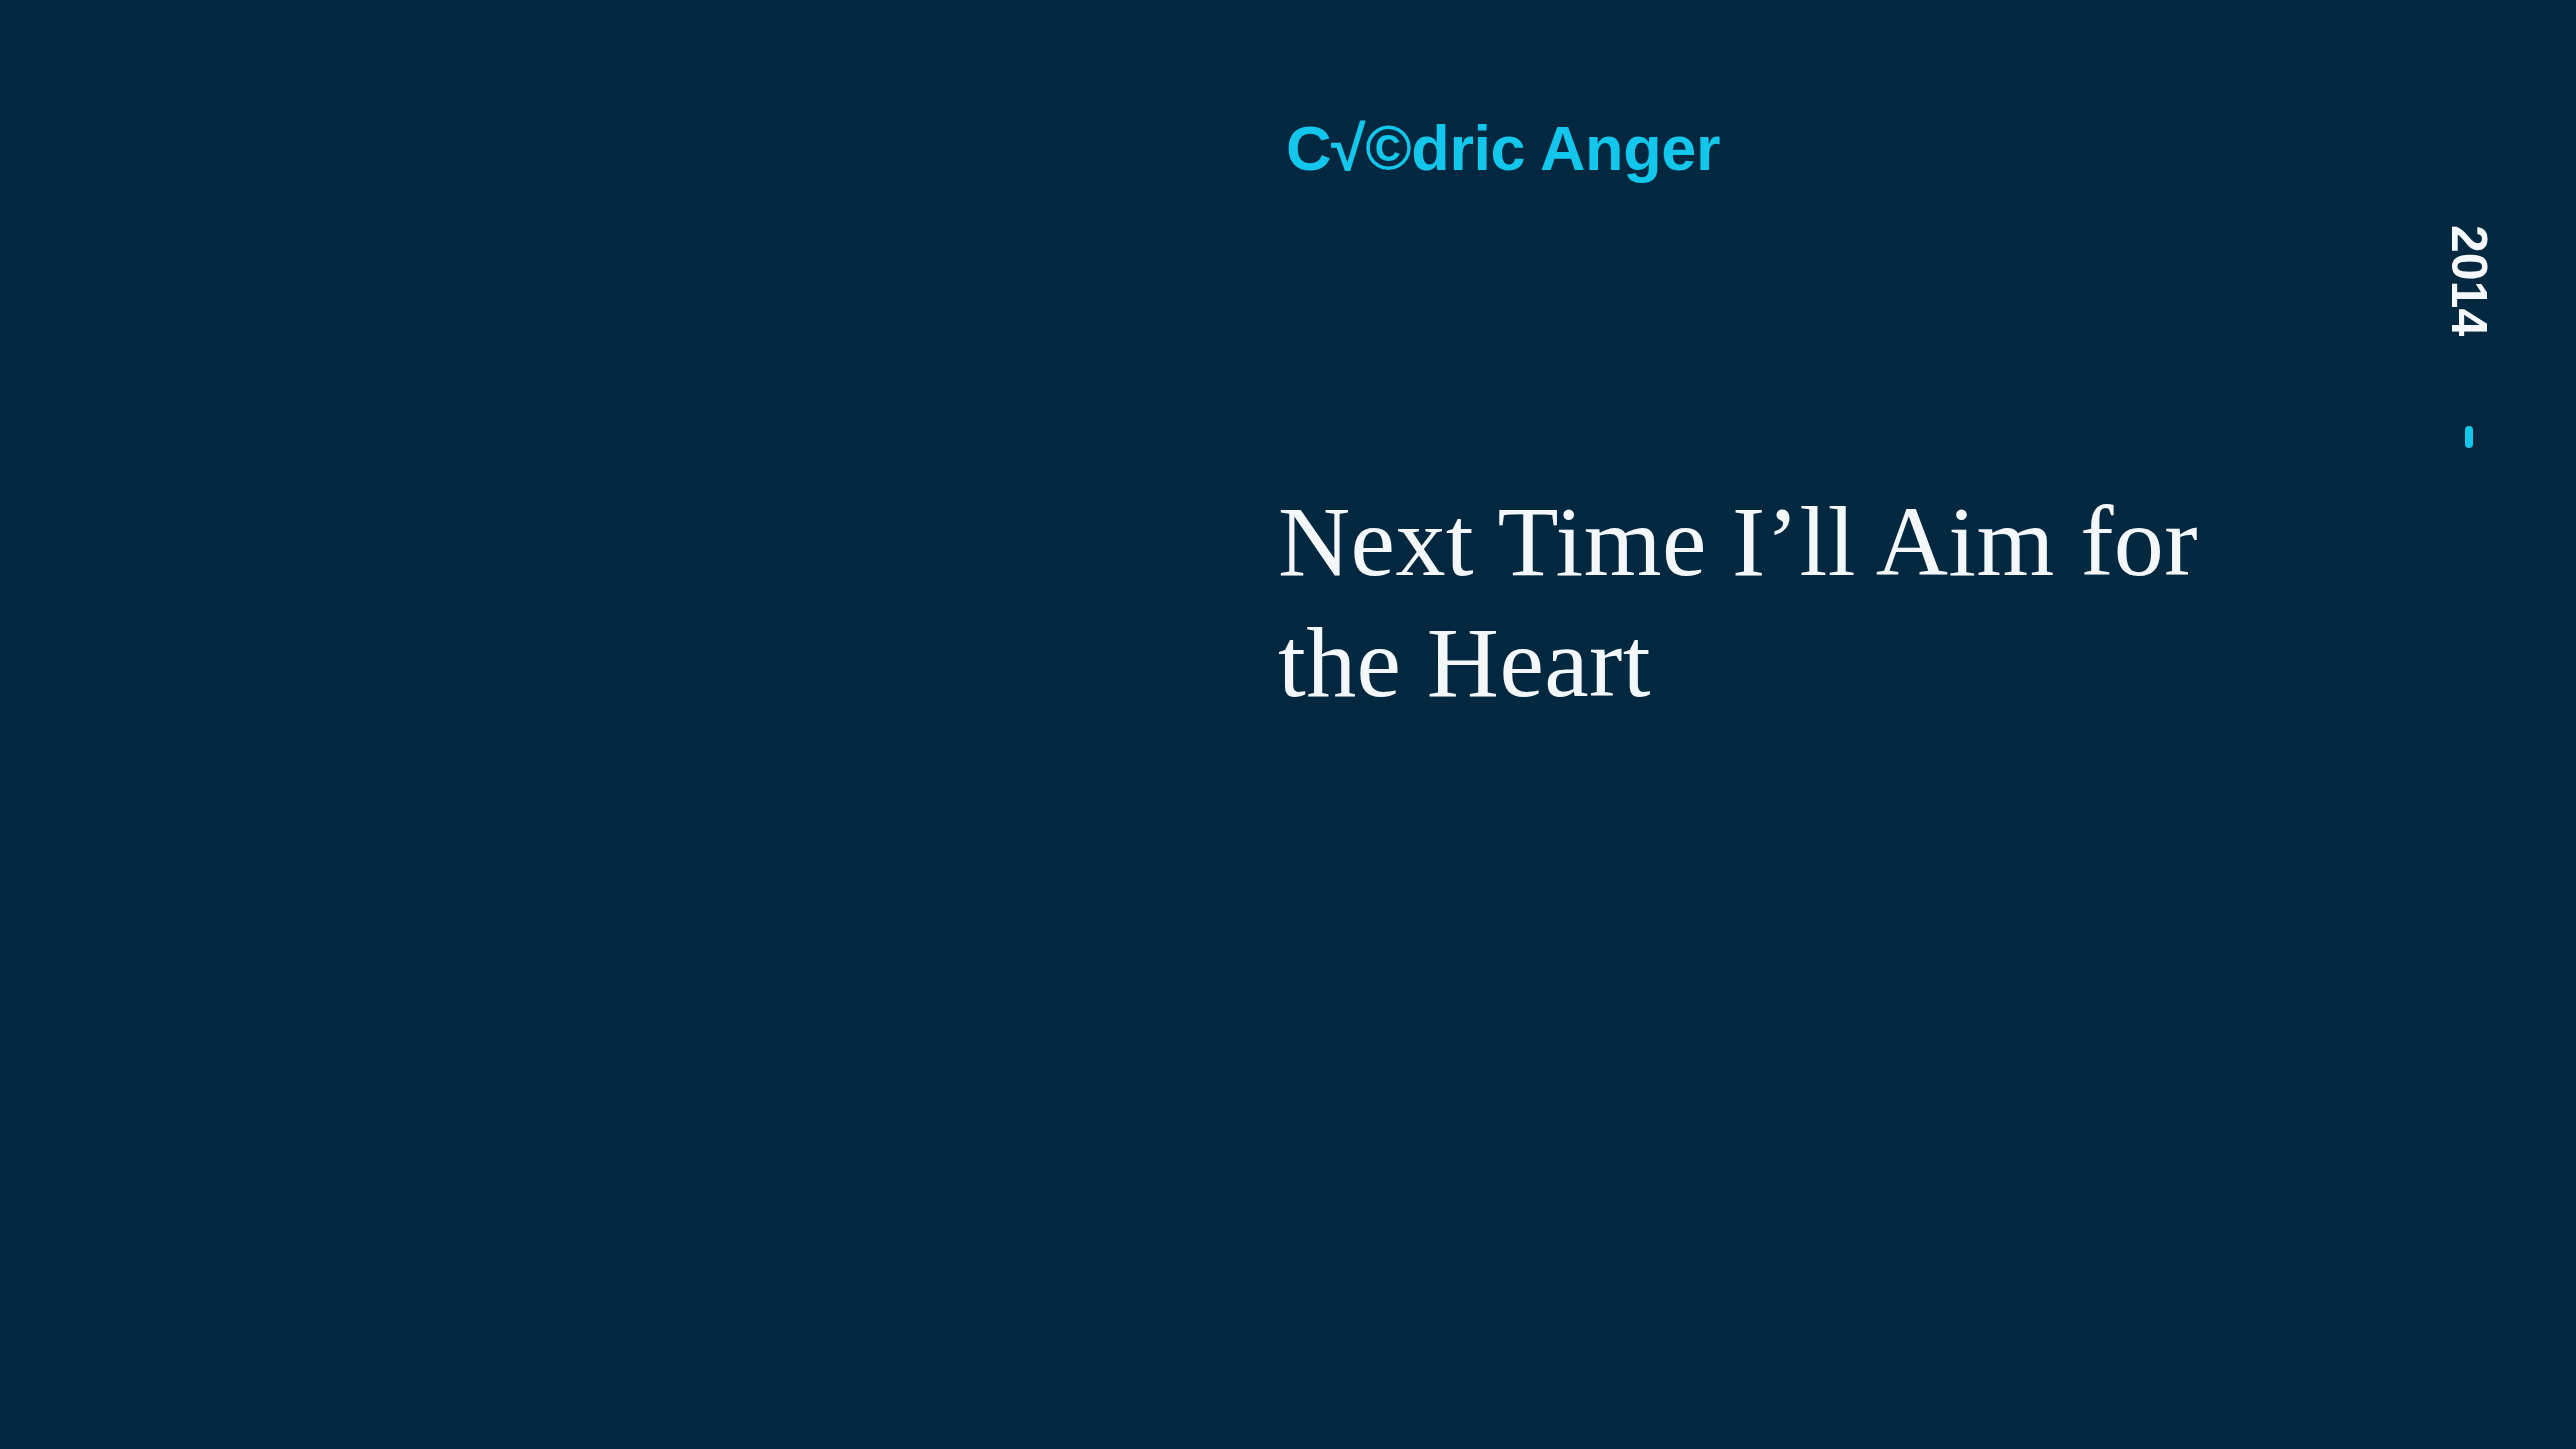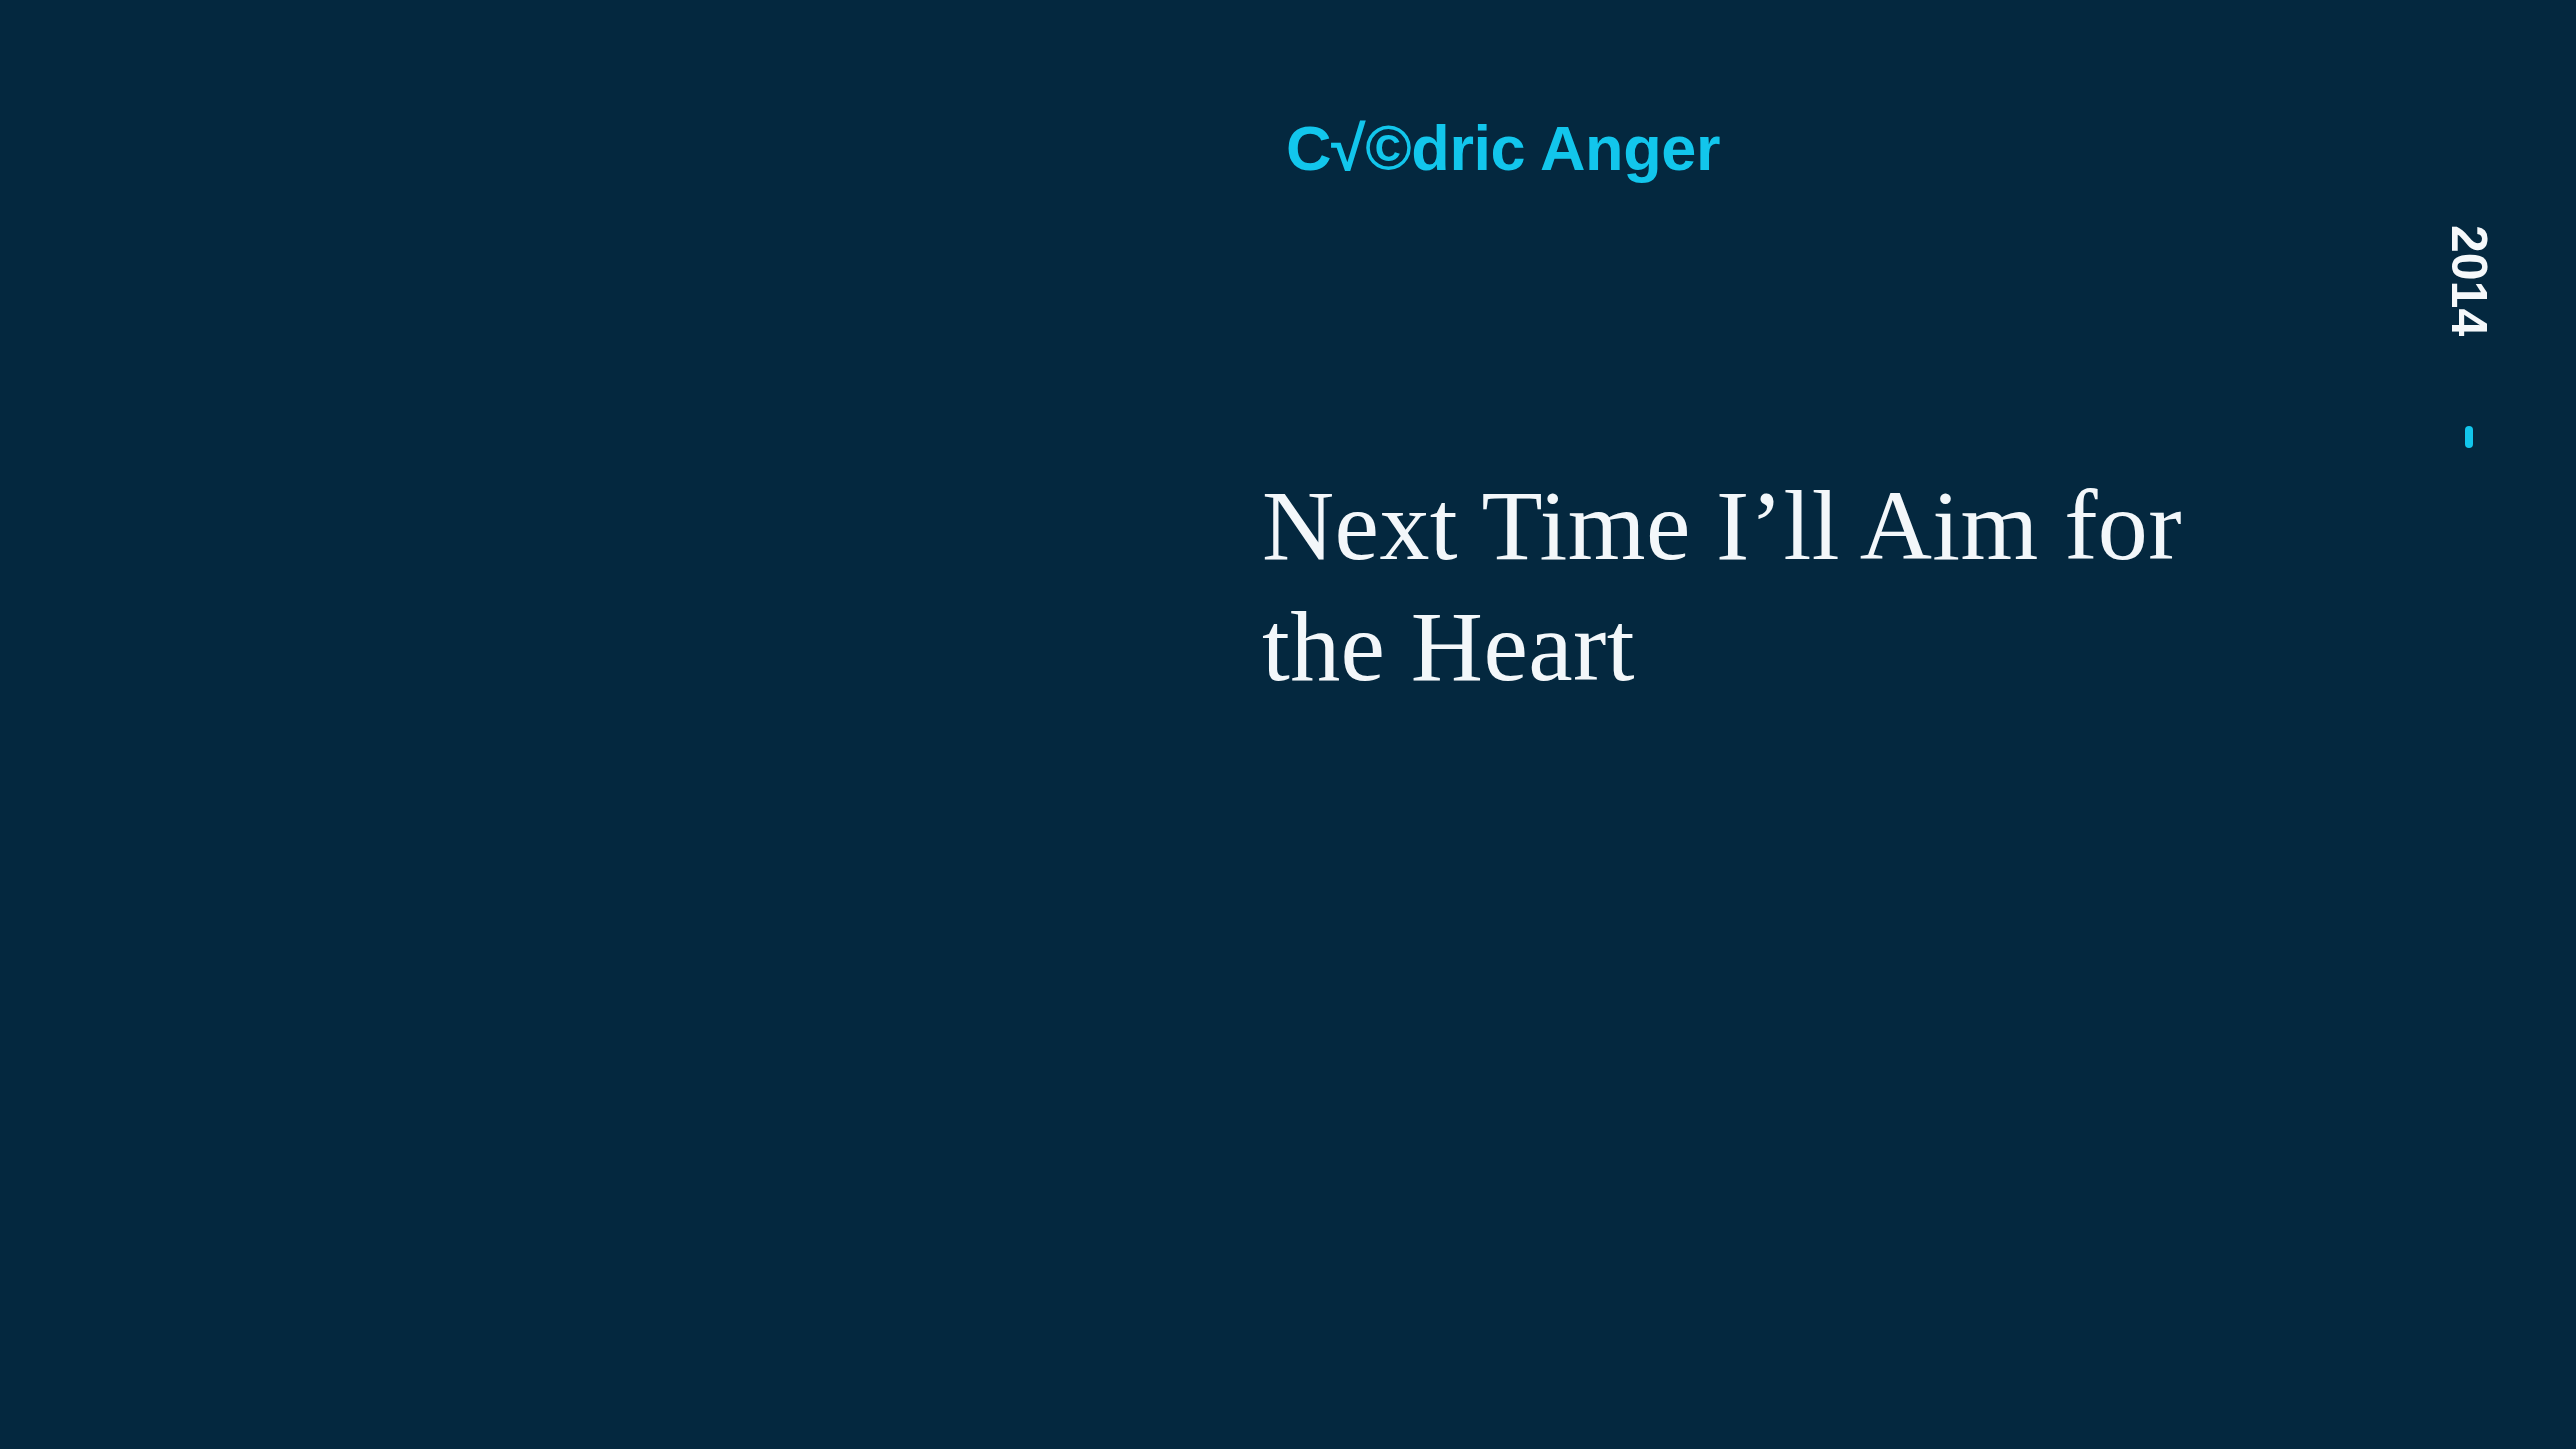--- a/index.html
+++ b/index.html
@@ -43,21 +43,21 @@
     left: 1262px;
     top: 465px;
     width: 1047px;
     font-family: "Liberation Serif", "DejaVu Serif", serif;
     font-weight: normal;
     font-size: 100px;
     line-height: 121px;
     letter-spacing: 0.4px;
     color: #f3f7fa;
     white-space: pre-line;
-    margin: 0;
+    margin: 16px;
   }
 
   
   .side-meta {
     position: absolute;
     right: 79px;
     top: 225px;
     width: 56px;
     display: flex;
     flex-direction: column;

